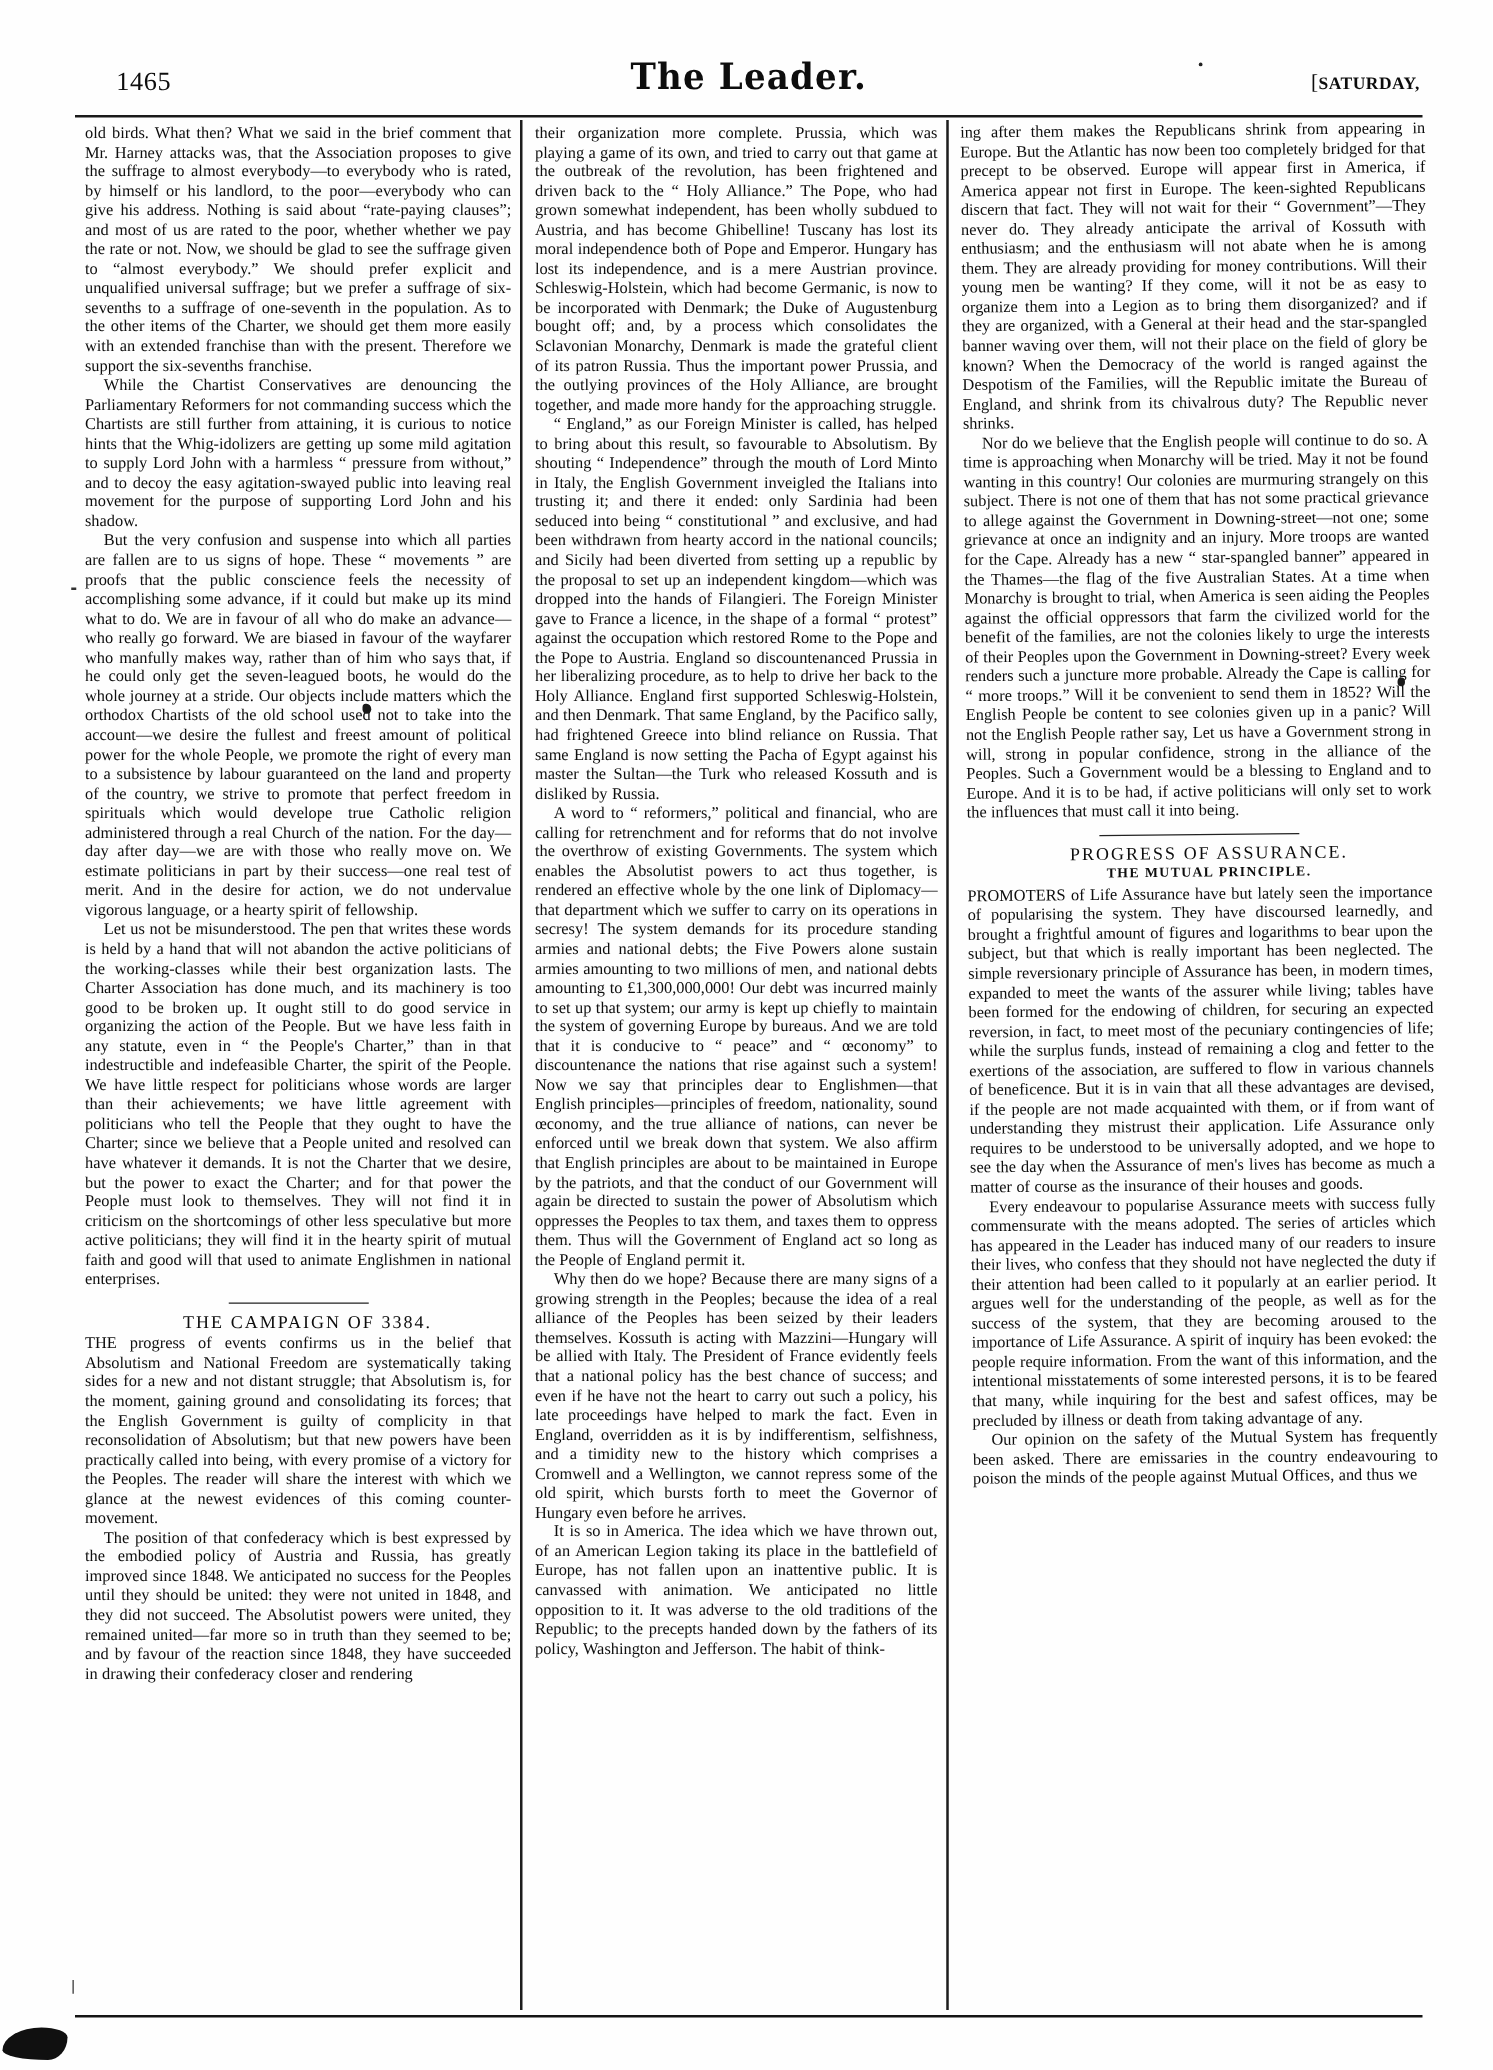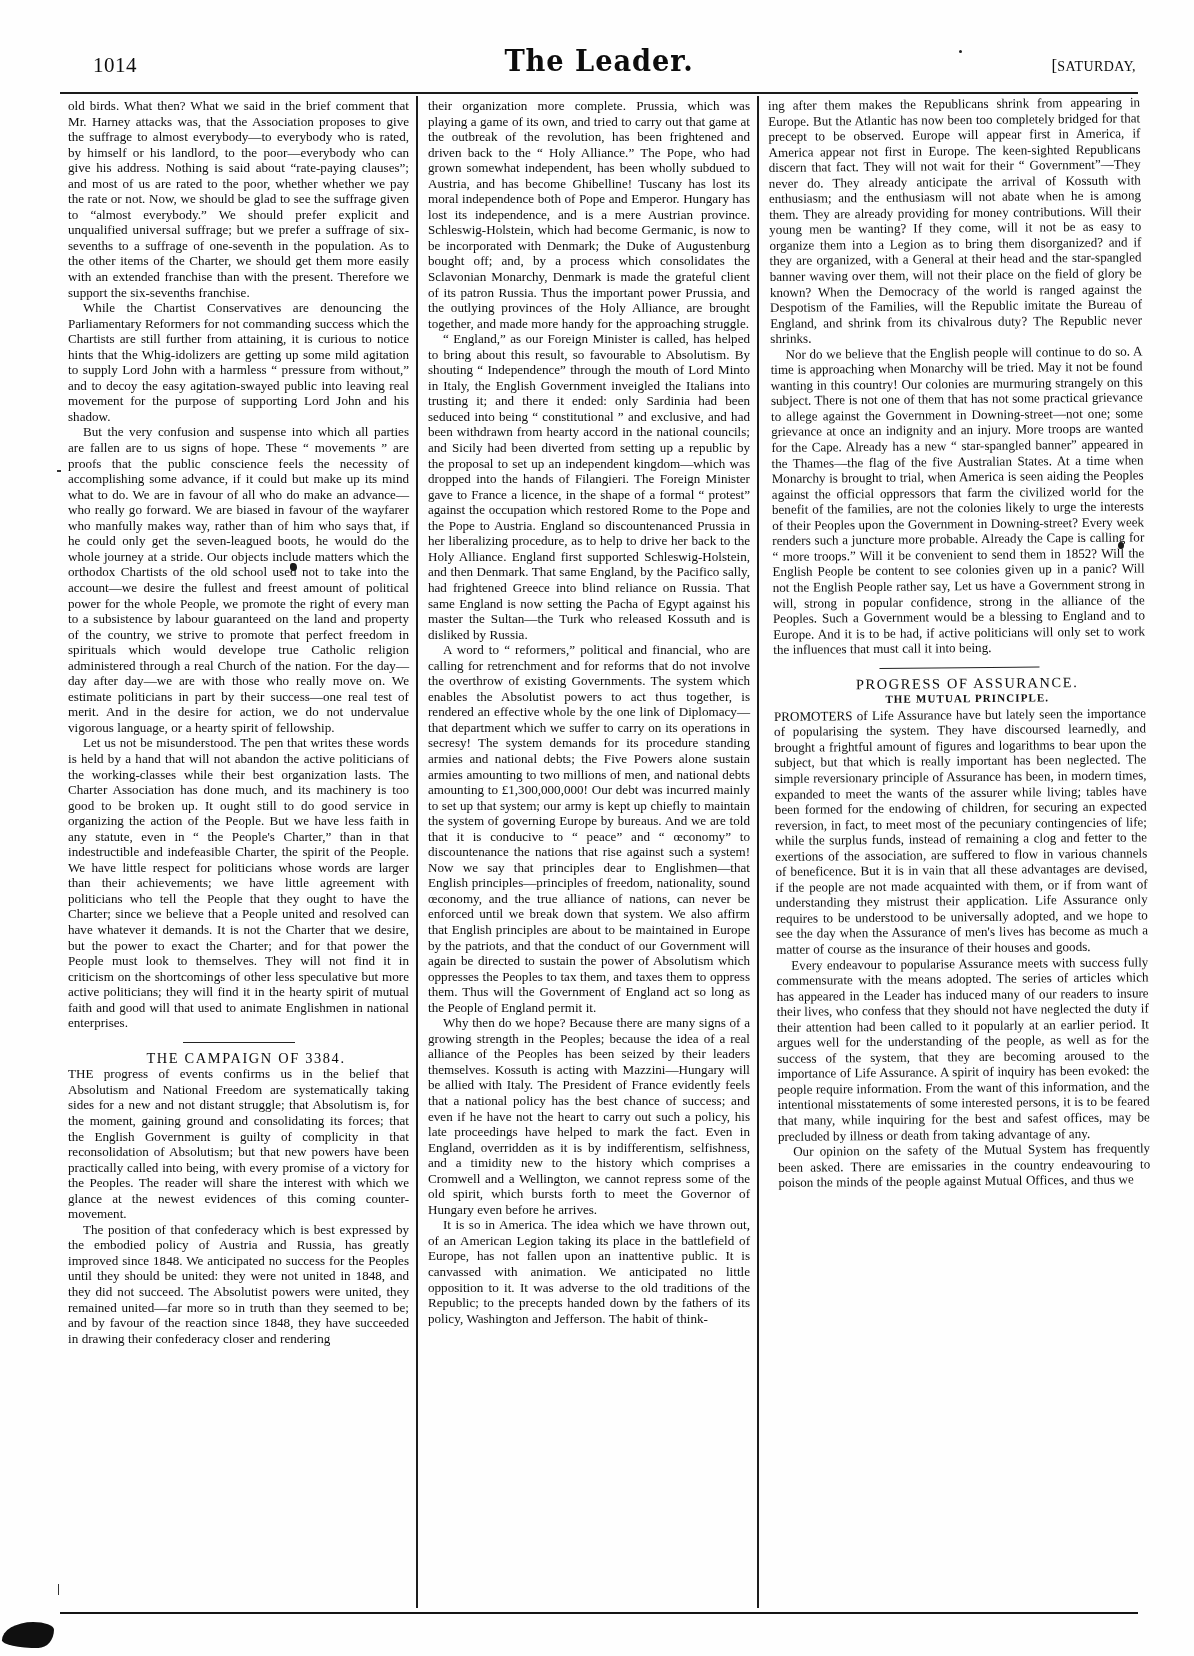--- a/index.html
+++ b/index.html
@@ -50,20 +50,21 @@
   #dayline {
     position: absolute;
     right: 2px;
     top: 12px;
     font-size: 17px;
     letter-spacing: .2px;
   }
   #dayline .sc {
     font-size: 14px;
     letter-spacing: .4px;
+    font-weight: bold;
   }
   #speck {
     position: absolute;
     right: 176px;
     top: 6px;
     width: 3px; height: 3px;
     background: #222;
     border-radius: 50%;
   }
 
@@ -172,21 +173,21 @@
     background: #1a1a1a;
     border-radius: 50%;
   }
 </style>
 </head>
 <body>
 
 <div id="page">
 
   <div id="masthead">
-    <div id="folio">1014</div>
+    <div id="folio">1465</div>
     <div id="paper-title"><span class="bl">The Leader.</span></div>
     <div id="speck"></div>
     <div id="dayline"><span>[</span><span class="sc">SATURDAY,</span></div>
   </div>
 
   <div class="hrule" id="rule-top"></div>
   <div class="hrule" id="rule-bottom"></div>
   <div class="vrule" id="vrule-1"></div>
   <div class="vrule" id="vrule-2"></div>
 

